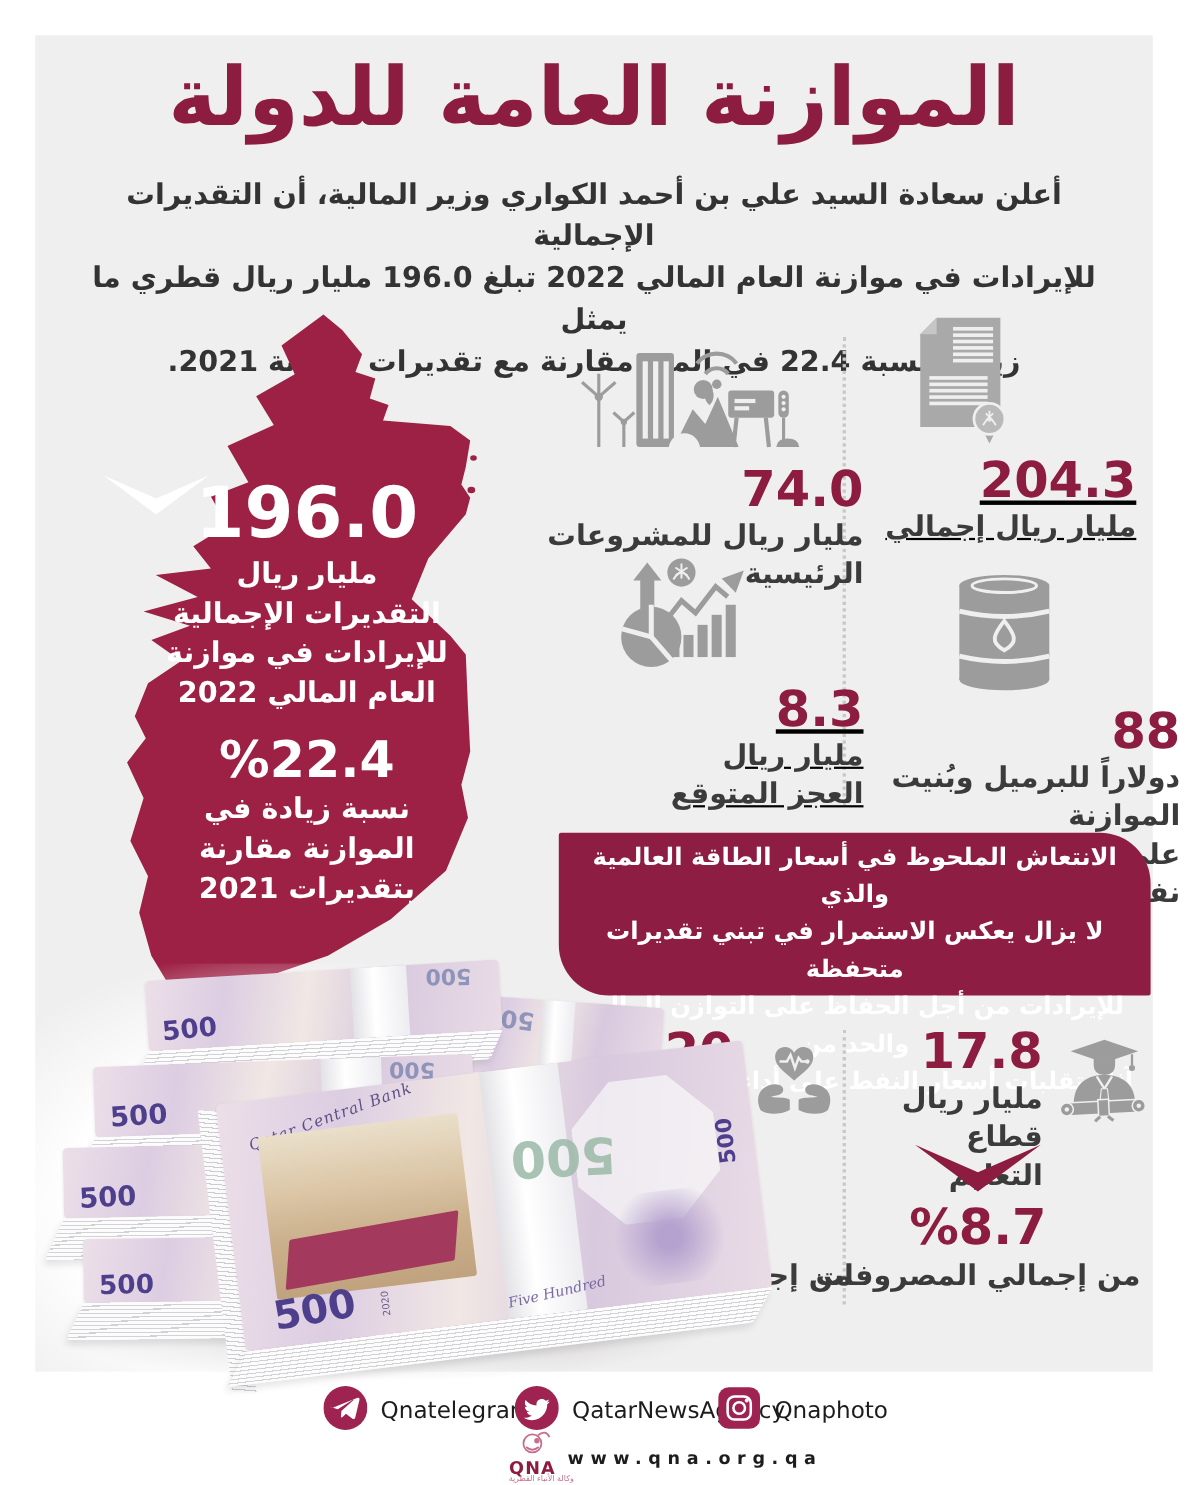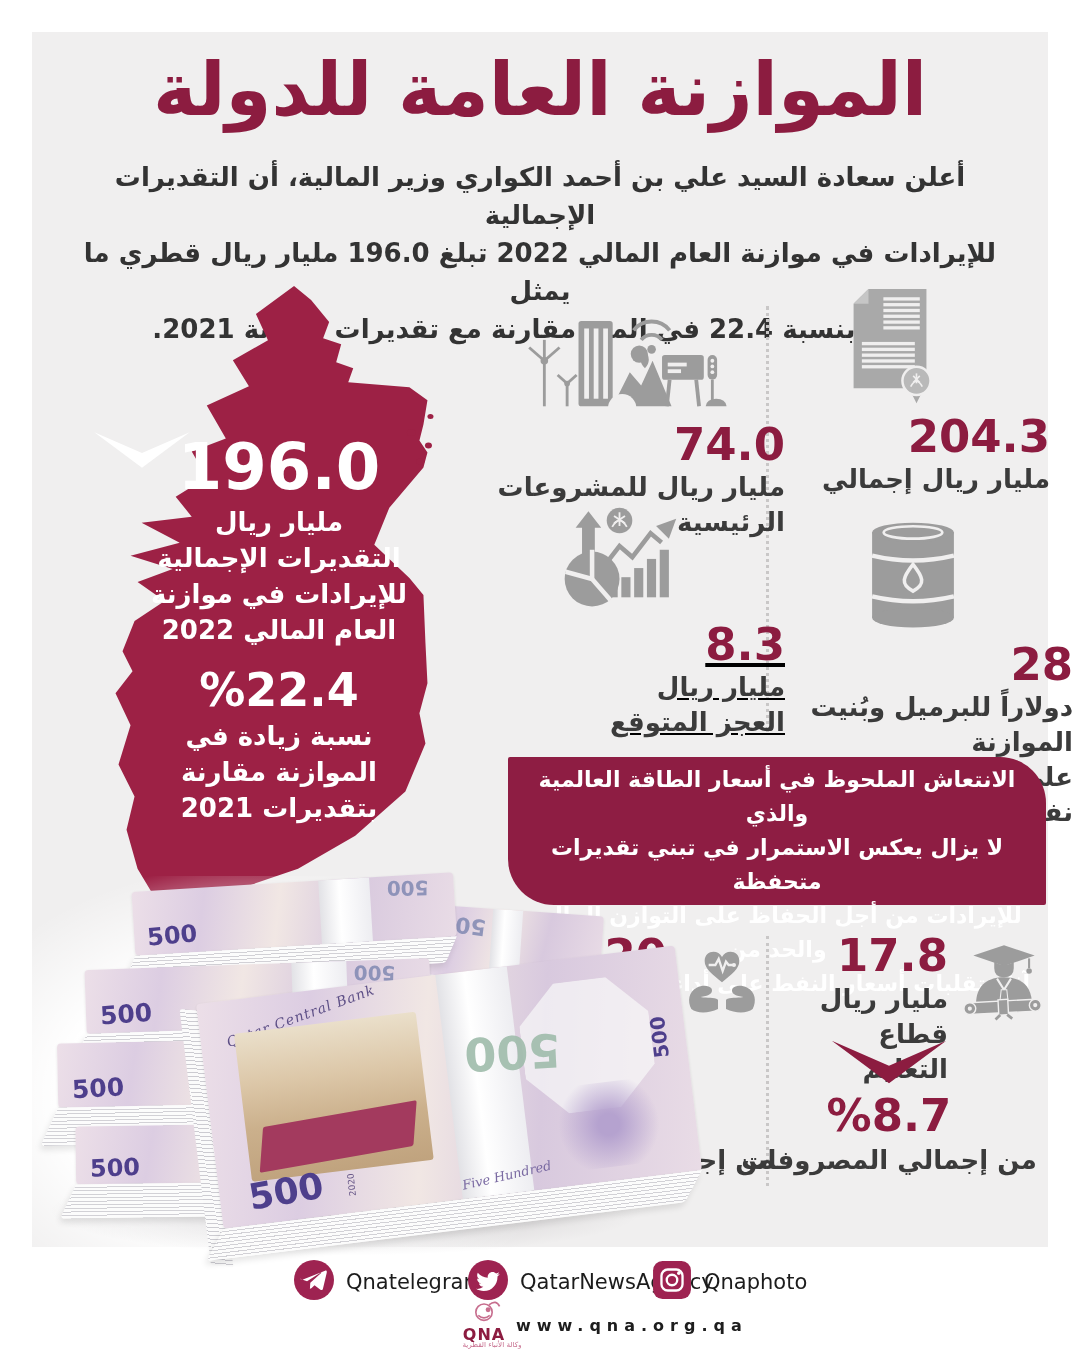--- a/index.html
+++ b/index.html
@@ -176,21 +176,21 @@
         <circle cx="199" cy="76" r="2" fill="#f0efef"></circle>
         <line x1="199" y1="84" x2="199" y2="106" stroke="#9c9c9c" stroke-width="3"></line>
         <path d="M192,112 q1,-8 11,-8 q10,0 11,8 z" fill="#9c9c9c"></path>
       </svg>
     </div>
     <div class="value ltr">74.0</div>
     <div class="lbl">مليار ريال للمشروعات</div>
     <div class="lbl">الرئيسية</div>
   </div>
 
-  <div class="stat" style="left:730px;top:288px;">
+  <div class="stat" style="left:713px;top:288px;text-decoration:underline;">
     <div class="icon-box">
       <svg width="104" height="120" viewBox="0 0 120 145">
         <path d="M34,6 H104 V126 H16 V24 Z" fill="#a9a9a9"></path>
         <path d="M34,6 L34,24 L16,24 Z" fill="#c6c6c6"></path>
         <g fill="#f0efef">
           <rect x="52" y="16" width="44" height="4"></rect>
             <rect x="52" y="23" width="44" height="4"></rect>
           <rect x="52" y="30" width="44" height="4"></rect>
             <rect x="52" y="37" width="44" height="4"></rect>
           <rect x="52" y="44" width="44" height="4"></rect>
@@ -251,21 +251,21 @@
       <svg width="100" height="112" viewBox="0 0 112 126">
         <rect x="10" y="14" width="92" height="96" fill="#9c9c9c"></rect>
         <ellipse cx="56" cy="110" rx="46" ry="11" fill="#9c9c9c"></ellipse>
         <ellipse cx="56" cy="14" rx="46" ry="11" fill="#9c9c9c"></ellipse>
         <ellipse cx="56" cy="14" rx="33" ry="7" fill="none" stroke="#f0efef" stroke-width="3"></ellipse>
         <path d="M10,40 q46,11 92,0" stroke="#f0efef" stroke-width="5" fill="none"></path>
         <path d="M10,86 q46,11 92,0" stroke="#f0efef" stroke-width="5" fill="none"></path>
         <path d="M56,50 C67,64 71,72 56,80 C41,72 45,64 56,50 Z" fill="#9c9c9c" stroke="#f0efef" stroke-width="4"></path>
       </svg>
     </div>
-    <div class="value ltr">28</div>
+    <div class="value ltr">88</div>
     <div class="lbl">دولاراً للبرميل وبُنيت الموازنة</div>
     <div class="lbl">على أساس متوسط سعر نفط</div>
   </div>
 
   <div class="note-box">
     <div>الانتعاش الملحوظ في أسعار الطاقة العالمية والذي</div>
     <div>لا يزال يعكس الاستمرار في تبني تقديرات متحفظة</div>
     <div>للإيرادات من أجل الحفاظ على التوازن المالي والحد من</div>
     <div>آثار تقلبات أسعار النفط على أداء المالية العامة</div>
   </div>

